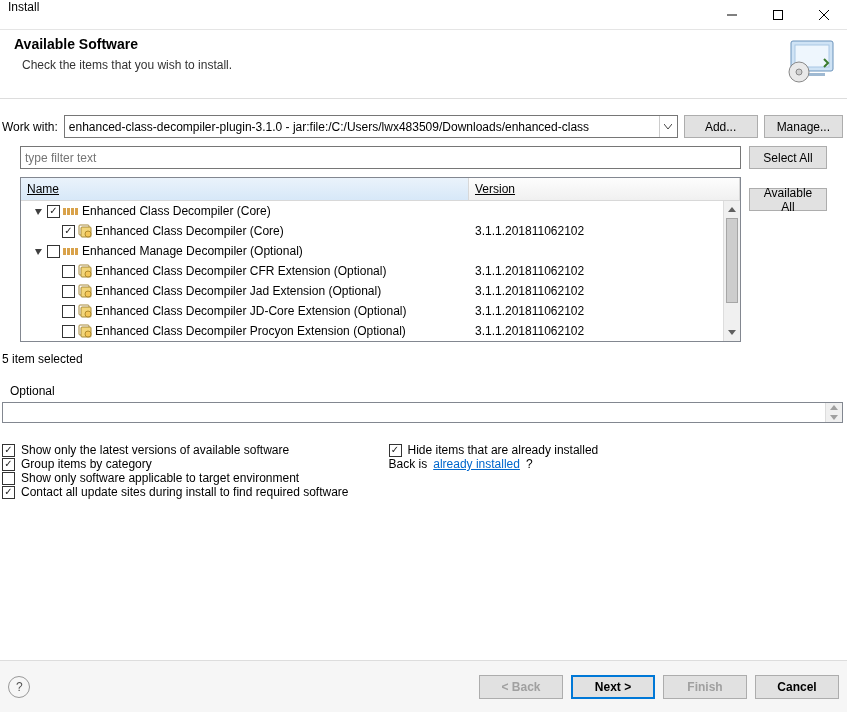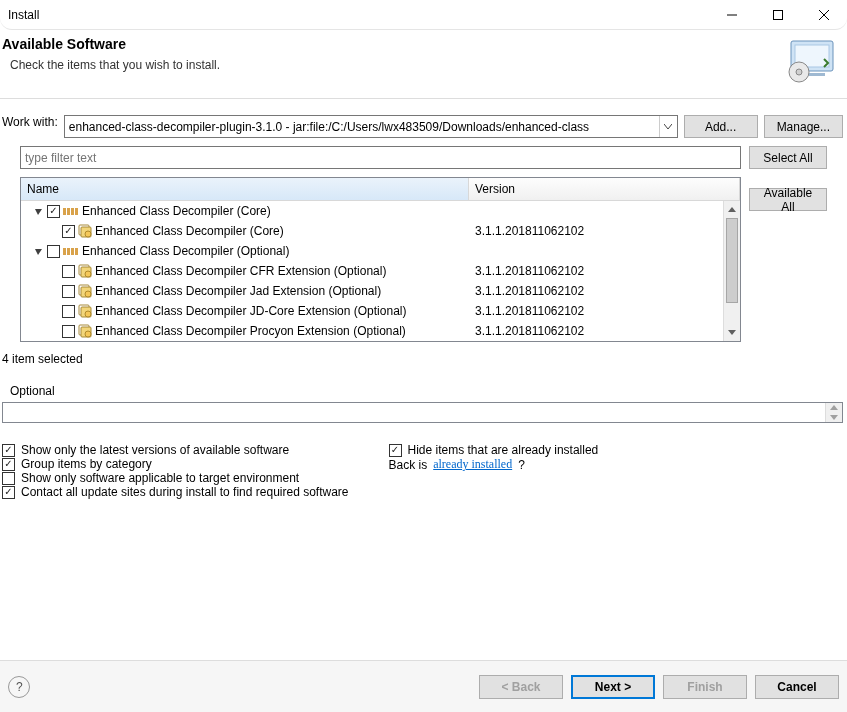--- a/index.html
+++ b/index.html
@@ -1,49 +1,49 @@
 <!DOCTYPE html>
 <html><head>
   <meta charset="utf-8">
   <style>
     * { box-sizing: border-box; margin: 0; padding: 0; font-family: "Segoe UI", Tahoma, sans-serif; font-size: 12px; }
     body { background: #fff; width: 847px; height: 712px; overflow: hidden; display: flex; flex-direction: column; }
 
     
-    .titlebar { display: flex; align-items: center; height: 30px; border-bottom: 1px solid #e5e5e5; padding-left: 8px; border-radius: 12px; }
+    .titlebar { display: flex; height: 30px; border-bottom: 1px solid #e5e5e5; padding-left: 8px; }
     .titlebar .title { flex: 1; color: #000; }
     .titlebar .win-btn { width: 46px; height: 30px; display: flex; align-items: center; justify-content: center; }
     .titlebar .win-btn svg { width: 10px; height: 10px; }
 
     
     .header { display: flex; padding: 6px 0 12px 0; border-bottom: 1px solid #ddd; background: #fff; }
-    .header-text { flex: 1; padding-left: 2px; }
+    .header-text { flex: 1; padding-left: 14px; }
     .header-text h1 { font-size: 14px; font-weight: bold; color: #000; margin-bottom: 6px; }
     .header-text p { font-size: 12px; color: #333; padding-left: 8px; }
     .header-icon { width: 60px; height: 50px; margin-right: 6px; display: flex; align-items: center; justify-content: center; }
 
     
-    .workwith { display: flex; gap: 6px; padding: 16px 4px 8px 2px; }
+    .workwith { display: flex; align-items: center; gap: 6px; padding: 16px 4px 8px 2px; }
     .workwith label { white-space: nowrap; }
     .combo { flex: 1; display: flex; align-items: center; height: 23px; border: 1px solid #767676; background: #fff; }
     .combo input { flex: 1; border: none; outline: none; padding: 0 4px; font-size: 12px; background: transparent; }
     .combo .chev { width: 18px; height: 100%; display: flex; align-items: center; justify-content: center; border-left: 1px solid #ccc; }
     .btn { height: 23px; min-width: 74px; padding: 0 12px; background: #e1e1e1; border: 1px solid #adadad; color: #000; display: inline-flex; align-items: center; justify-content: center; cursor: default; }
     .btn.wide { min-width: 78px; }
 
     
     .mid-layout { display: flex; gap: 8px; padding: 0 20px; }
     .mid-left { flex: 1; display: flex; flex-direction: column; }
     .mid-right { width: 78px; display: flex; flex-direction: column; gap: 19px; padding-top: 0; }
 
     .filter-input { height: 23px; border: 1px solid #767676; padding: 0 4px; color: #777; background: #fff; }
 
     
     .tree-wrap { border: 1px solid #828790; margin-top: 8px; height: 165px; position: relative; background: #fff; }
-    .tree-header { display: flex; height: 23px; background: linear-gradient(#fdfdfd,#f0f0f0); border-bottom: 1px solid #d8d8d8; }
+    .tree-header { display: flex; height: 23px; background: linear-gradient(#fdfdfd,#f0f0f0); border-bottom: 1px solid #d8d8d8; text-decoration: underline; }
     .th { display: flex; align-items: center; padding: 0 6px; border-right: 1px solid #d8d8d8; color: #000; }
     .th.name { flex: 0 0 448px; background: linear-gradient(#eaf3fb,#d7e8f8); }
     .th.ver { flex: 1; }
     .tree-body { position: absolute; top: 23px; bottom: 0; left: 0; right: 17px; overflow: hidden; }
     .scrollbar { position: absolute; right: 0; top: 23px; bottom: 0; width: 17px; background: #f0f0f0; border-left: 1px solid #ddd; }
     .scrollbar .up, .scrollbar .down { height: 17px; display: flex; align-items: center; justify-content: center; background: #f0f0f0; }
     .scrollbar .thumb { position: absolute; left: 2px; right: 2px; top: 17px; height: 85px; background: #cdcdcd; border: 1px solid #a6a6a6; }
 
     .row { display: flex; align-items: center; height: 20px; }
     .cell-name { flex: 0 0 448px; display: flex; align-items: center; gap: 3px; padding-left: 4px; }
@@ -59,21 +59,21 @@
     
     .status { padding: 10px 2px 4px 2px; color: #000; }
     .details-label { padding: 14px 2px 2px 10px; color: #000; }
     .details-box { margin: 2px 4px 0 2px; height: 21px; border: 1px solid #828790; background: #fff; position: relative; }
     .details-box .vscroll { position: absolute; right: 0; top: 0; bottom: 0; width: 17px; background: #f0f0f0; border-left: 1px solid #ddd; display: flex; flex-direction: column; justify-content: space-between; }
 
     
     .options { display: flex; padding: 20px 6px 0 2px; gap: 40px; }
     .opt-col { display: flex; flex-direction: column; }
     .opt { display: flex; align-items: center; gap: 6px; color: #000; }
-    .link { color: #0066cc; text-decoration: underline; font-family: Liberation Serif, serif; }
+    .link { color: #0066cc; text-decoration: underline; }
 
     .spacer { flex: 1; }
 
     
     .footer { height: 52px; border-top: 1px solid #ddd; display: flex; align-items: center; padding: 0 8px; gap: 8px; background: #f6f6f6; }
     .help-btn { width: 22px; height: 22px; border: 1px solid #999; border-radius: 50%; display: flex; align-items: center; justify-content: center; color: #555; }
     .footer .spacer2 { flex: 1; }
     .wiz-btn { height: 24px; min-width: 84px; padding: 0 16px; border: 1px solid #adadad; background: #e1e1e1; color: #000; display: inline-flex; align-items: center; justify-content: center; font-weight: bold; }
     .wiz-btn.disabled { color: #a0a0a0; }
     .wiz-btn.primary { border: 1px solid #0078d7; box-shadow: inset 0 0 0 1px #0078d7; }
@@ -187,21 +187,21 @@
               </span>
               <span class="cb "></span>
               <span class="cat-icon">
                 <svg width="16" height="10">
                   <rect x="0" y="2" width="3" height="7" fill="#d9a24a"></rect>
                   <rect x="4" y="2" width="3" height="7" fill="#d9a24a"></rect>
                   <rect x="8" y="2" width="3" height="7" fill="#d9a24a"></rect>
                   <rect x="12" y="2" width="3" height="7" fill="#d9a24a"></rect>
                 </svg>
               </span>
-              <span class="label">Enhanced Class Decompiler (Optional)</span>
+              <span class="label">Enhanced Manage Decompiler (Optional)</span>
             </div>
             <div class="cell-ver"></div>
           </div>
           <div class="row">
             <div class="cell-name">
               <span class="indent" style="width:34px"></span>
               <span class="cb "></span>
               <span class="feat-icon">
                 <svg width="14" height="14">
                   <rect x="1" y="1" width="10" height="10" rx="1" fill="#fff" stroke="#a88a3a"></rect>
@@ -273,21 +273,21 @@
           </div>
       </div>
     </div>
   </div>
   <div class="mid-right">
     <button class="btn" style="min-width:78px;">Select All</button>
     <button class="btn" style="min-width:78px;">Available All</button>
   </div>
 </div>
 
-<div class="status">4 item selected</div>
+<div class="status">5 item selected</div>
 <div class="details-label">Optional</div>
 <div class="details-box">
   <div class="vscroll">
     <svg width="8" height="6" style="margin:2px auto;">
         <path d="M0 5 L4 0 L8 5" fill="#a0a0a0"></path>
       </svg>
     <svg width="8" height="6" style="margin:2px auto;">
         <path d="M0 0 L4 5 L8 0" fill="#a0a0a0"></path>
       </svg>
   </div>

